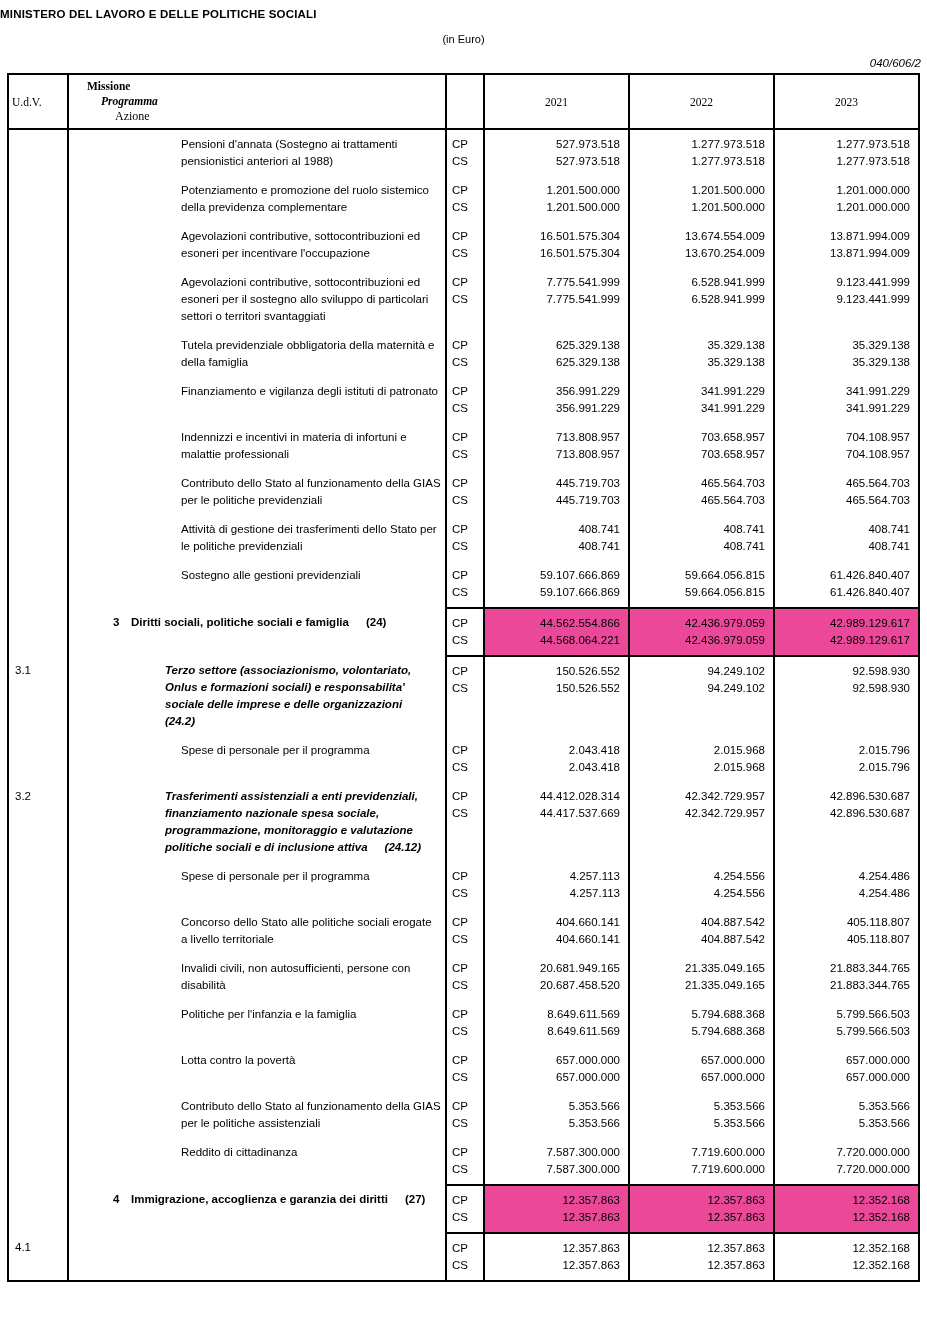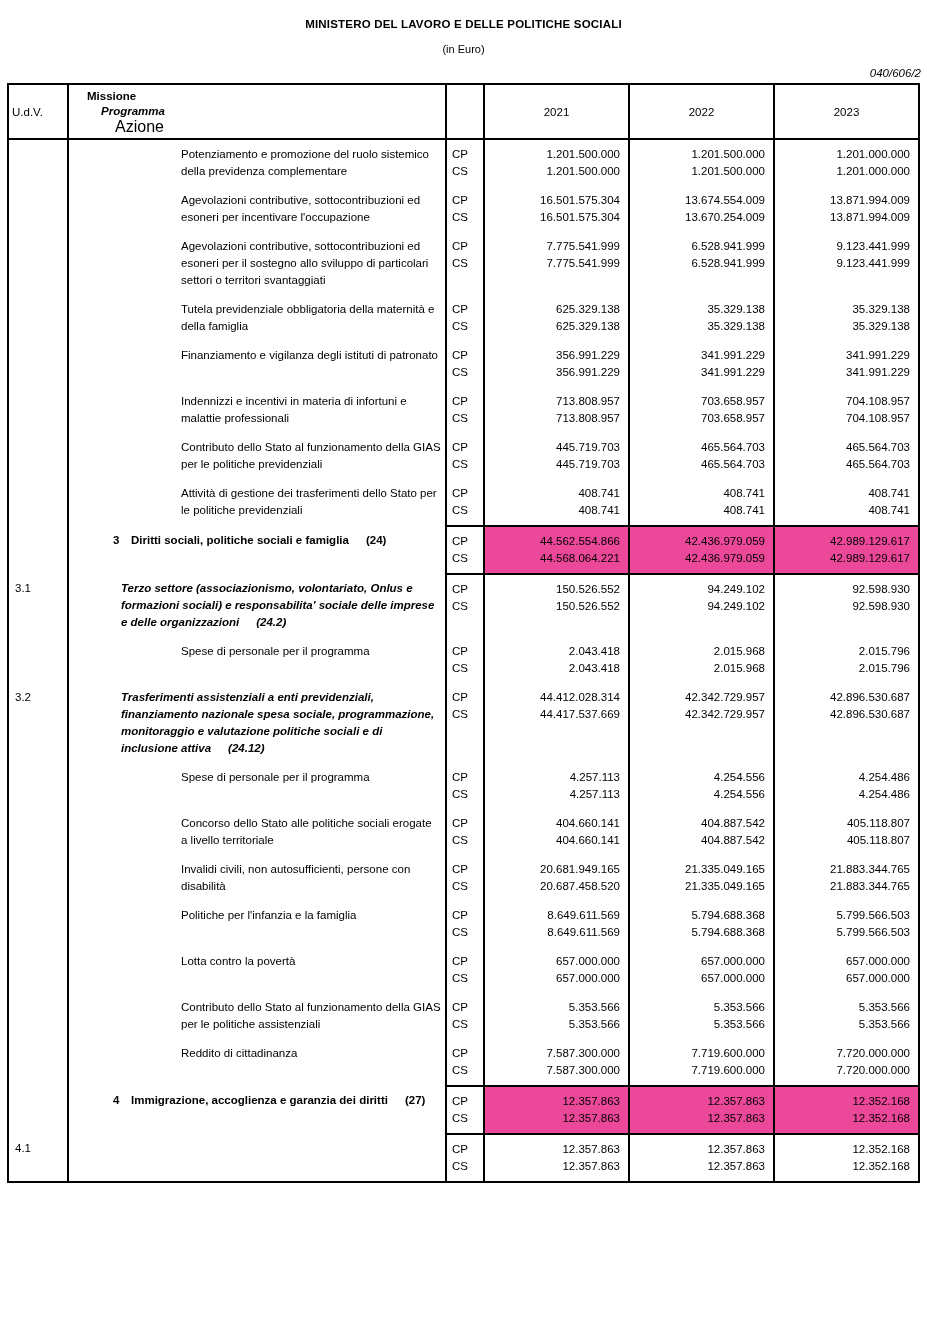--- a/index.html
+++ b/index.html
@@ -11,25 +11,25 @@
     width: 927px;
     height: 1331px;
     font-family: "Liberation Sans", sans-serif;
     color: #000000;
     position: relative;
     overflow: hidden;
   }
 
   
   #doc-title {
-    text-align: center;
+    text-align: left;
     font-size: 11.5px;
     font-weight: bold;
     letter-spacing: 0.2px;
-    padding-top: 17px;
+    padding-top: 7px;
     line-height: 14px;
   }
   #doc-currency {
     text-align: center;
     font-size: 11px;
     padding-top: 12px;
     line-height: 13px;
   }
   #doc-pagecode {
     text-align: right;
@@ -53,39 +53,40 @@
   #budget-table col.c-type  { width: 38px; }
   #budget-table col.c-val   { width: 145px; }
 
   
   thead th {
     border-right: 2px solid #000;
     border-bottom: 2px solid #000;
     vertical-align: middle;
     padding: 0;
     font-weight: normal;
+    font-family: Liberation Serif, serif;
   }
   thead th.h-udv {
     font-size: 11.5px;
     text-align: left;
     padding-left: 3px;
   }
   thead th.h-desc {
     text-align: left;
     padding: 4px 0 4px 18px;
   }
   thead th.h-type { border-right: 2px solid #000; }
   thead th.h-year {
     font-size: 11.5px;
     text-align: center;
   }
   thead th.h-year-last { border-right: none; }
   .hd-l1 { font-size: 11.5px; font-weight: bold; line-height: 15px; }
   .hd-l2 { font-size: 11.5px; font-weight: bold; font-style: italic; line-height: 15px; padding-left: 14px; }
-  .hd-l3 { font-size: 16px; font-weight: normal; line-height: 15px; padding-left: 28px; }
+  .hd-l3 { font-size: 12px; font-weight: normal; line-height: 15px; padding-left: 28px; }
 
   
   tbody td {
     padding: 0;
     vertical-align: top;
     font-size: 11.5px;
     line-height: 17px;
   }
   td.udv {
     border-right: 2px solid #000;
@@ -107,21 +108,21 @@
   td.val {
     border-right: 2px solid #000;
     text-align: right;
     padding: 6px 8px 6px 0;
     white-space: pre-line;
   }
   td.val.last { border-right: none; }
 
   
   .lvl-azione   { padding-left: 112px; text-indent: -0px; }
-  .lvl-programma{ padding-left: 52px; font-weight: bold; font-style: italic; }
+  .lvl-programma{ padding-left: 96px; font-weight: bold; font-style: italic; }
   .lvl-missione { padding-left: 44px; font-weight: bold; }
   .code-sp { display: inline-block; width: 17px; }
   .num-sp  { display: inline-block; width: 18px; }
 
   
   tr.total td.val, tr.total td.type {
     border-top: 2px solid #000;
     border-bottom: 2px solid #000;
   }
   tr.total td.type { border-top-color: #000; }
@@ -154,20 +155,34 @@
       <th class="h-type"></th>
       <th class="h-year">2021</th>
       <th class="h-year">2022</th>
       <th class="h-year h-year-last">2023</th>
     </tr>
   </thead>
   <tbody id="table-body">
       <tr>
         <td class="udv"></td>
         <td class="desc">
+          <div class="lvl-azione"><span>Pensioni d'annata (Sostegno ai trattamenti pensionistici anteriori al 1988)</span></div>
+        </td>
+        <td class="type">CP
+CS</td>
+        <td class="val">527.973.518
+527.973.518</td>
+        <td class="val">1.277.973.518
+1.277.973.518</td>
+        <td class="val last">1.277.973.518
+1.277.973.518</td>
+      </tr>
+      <tr>
+        <td class="udv"></td>
+        <td class="desc">
           <div class="lvl-azione"><span>Potenziamento e promozione del ruolo sistemico della previdenza complementare</span></div>
         </td>
         <td class="type">CP
 CS</td>
         <td class="val">1.201.500.000
 1.201.500.000</td>
         <td class="val">1.201.500.000
 1.201.500.000</td>
         <td class="val last">1.201.000.000
 1.201.000.000</td>
@@ -263,20 +278,34 @@
         </td>
         <td class="type">CP
 CS</td>
         <td class="val">408.741
 408.741</td>
         <td class="val">408.741
 408.741</td>
         <td class="val last">408.741
 408.741</td>
       </tr>
+      <tr>
+        <td class="udv"></td>
+        <td class="desc">
+          <div class="lvl-azione"><span>Sostegno alle gestioni previdenziali</span></div>
+        </td>
+        <td class="type">CP
+CS</td>
+        <td class="val">59.107.666.869
+59.107.666.869</td>
+        <td class="val">59.664.056.815
+59.664.056.815</td>
+        <td class="val last">61.426.840.407
+61.426.840.407</td>
+      </tr>
       <tr class="total">
         <td class="udv"></td>
         <td class="desc">
           <div class="lvl-missione"><span class="num-sp">3</span><span>Diritti sociali, politiche sociali e famiglia</span><span class="code-sp"></span><span>(24)</span></div>
         </td>
         <td class="type">CP
 CS</td>
         <td class="val">44.562.554.866
 44.568.064.221</td>
         <td class="val">42.436.979.059

